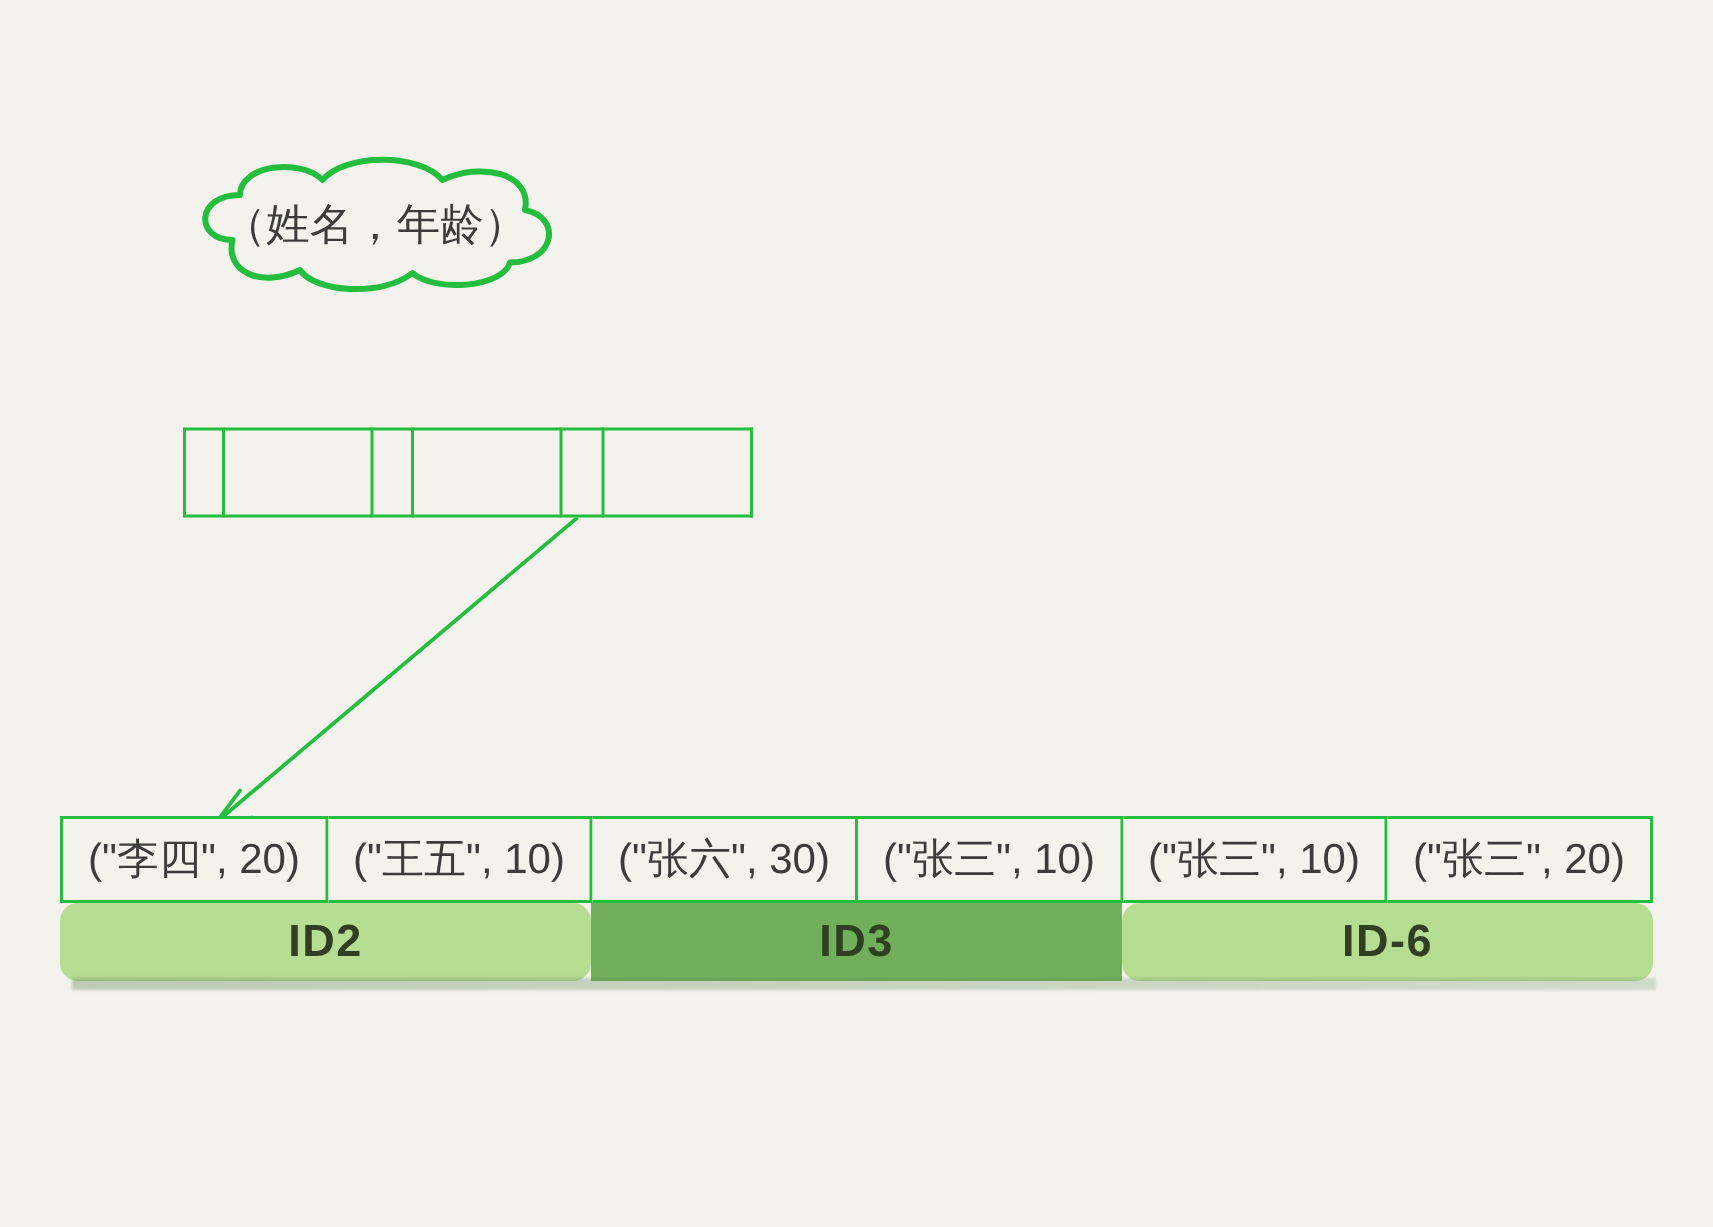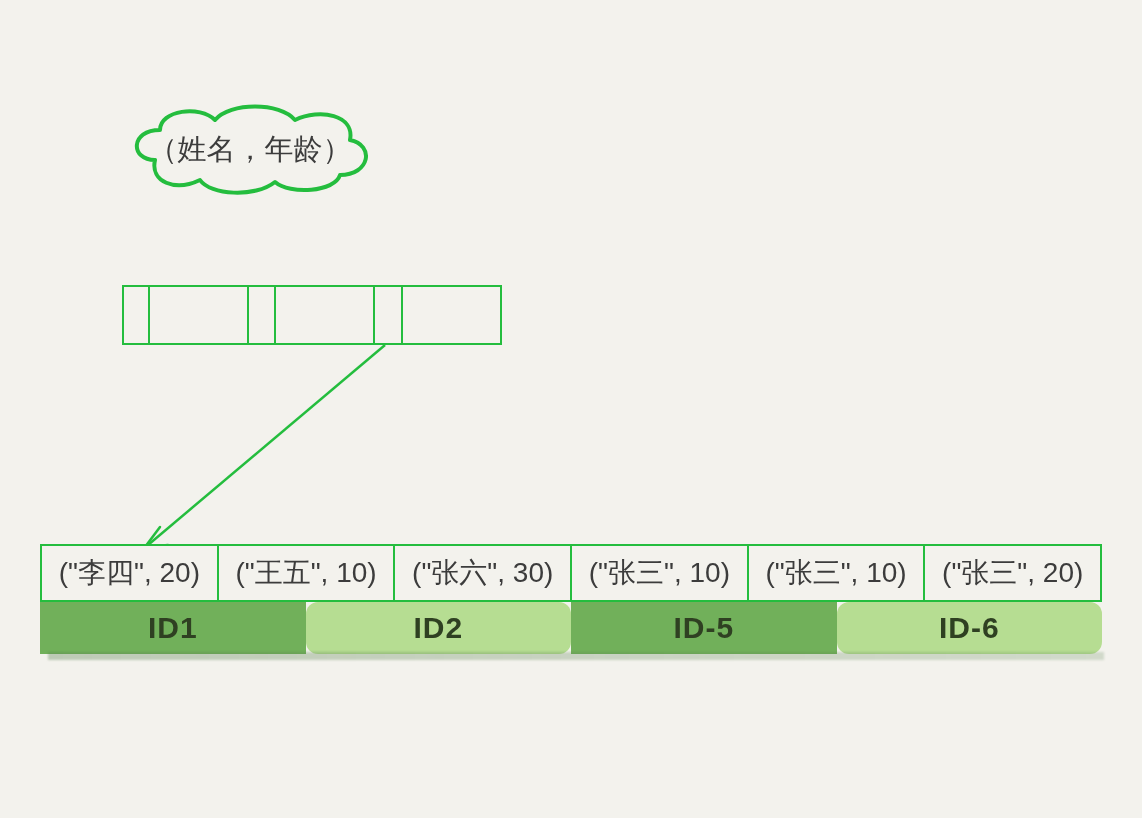--- a/index.html
+++ b/index.html
@@ -153,19 +153,18 @@
 <div class="data-row">
   <div class="data-cell">("李四", 20)</div>
   <div class="data-cell">("王五", 10)</div>
   <div class="data-cell">("张六", 30)</div>
   <div class="data-cell">("张三", 10)</div>
   <div class="data-cell">("张三", 10)</div>
   <div class="data-cell">("张三", 20)</div>
 </div>
 
 <div class="id-row">
-  <div class="id-cell id-dark">ID1</div>
   <div class="id-cell id-light">ID2</div>
-  <div class="id-cell id-dark">ID-5</div>
+  <div class="id-cell id-dark">ID3</div>
   <div class="id-cell id-light">ID-6</div>
 </div>
 
 <div class="shadow-strip"></div>
 
 </body></html>

